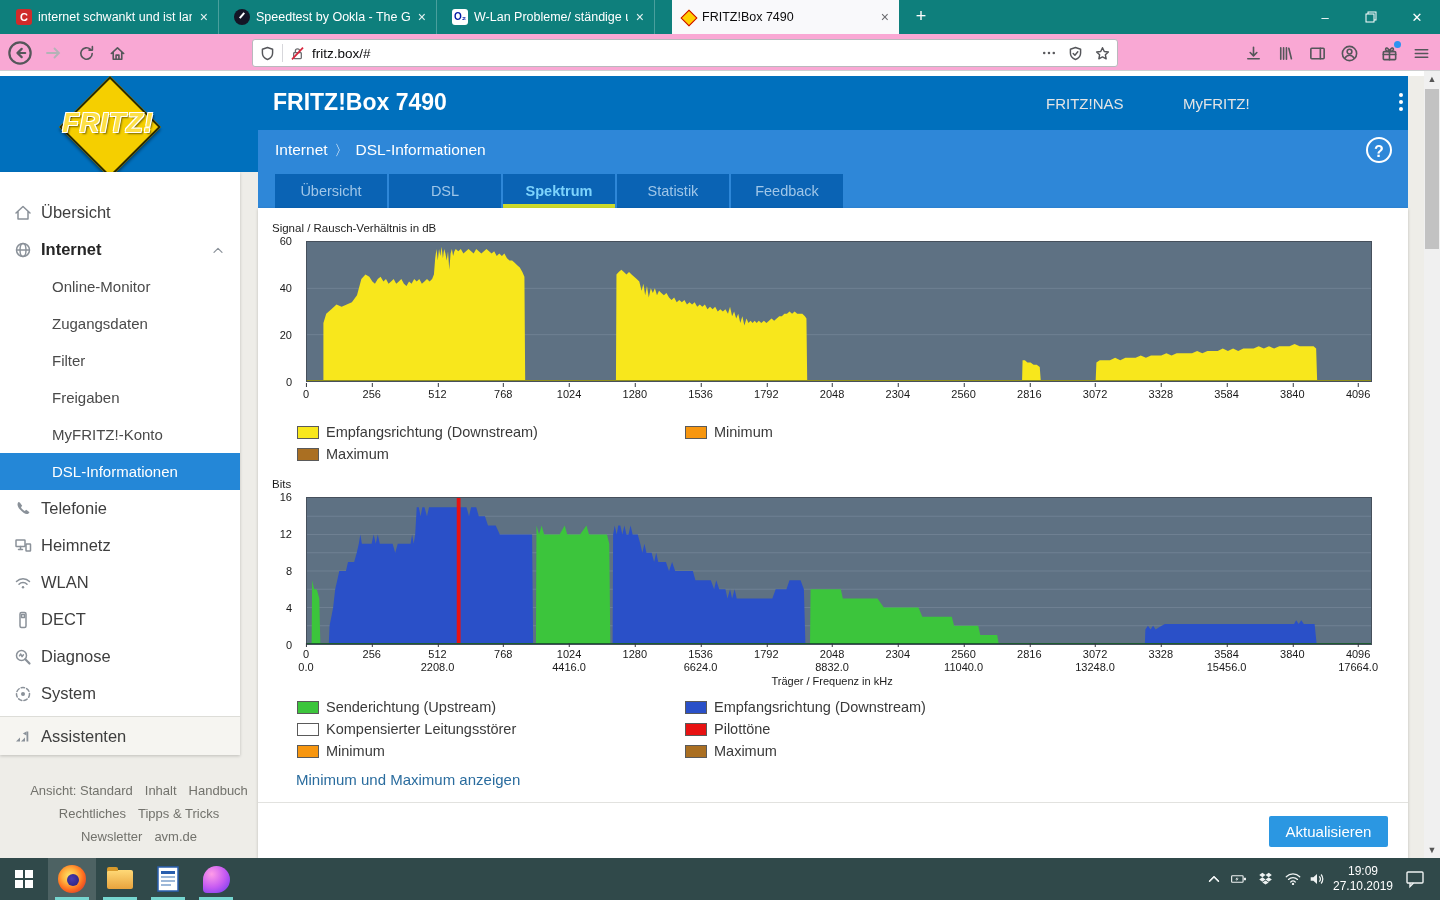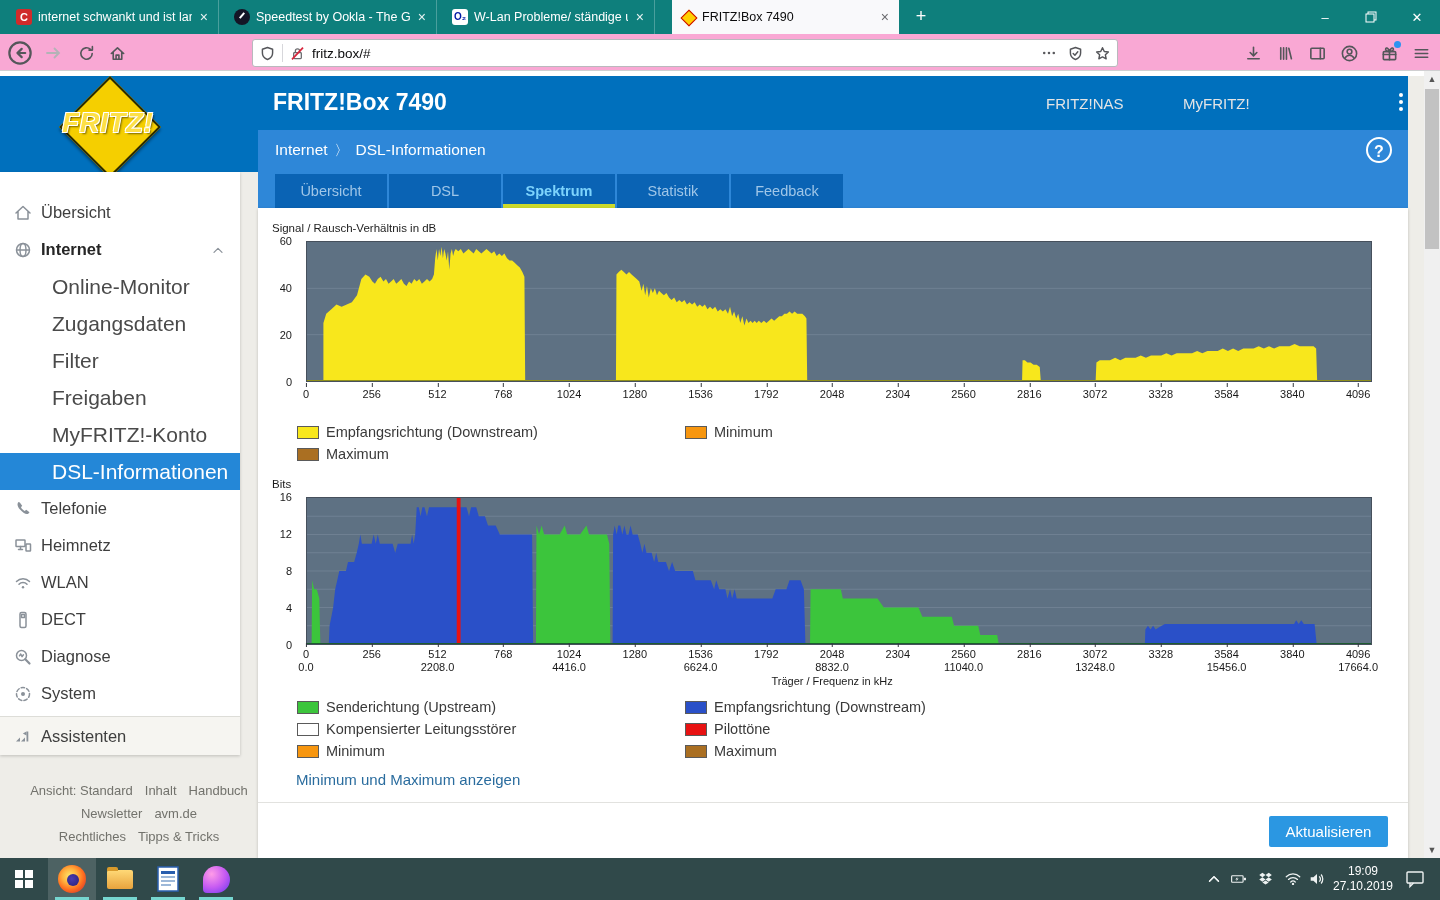--- a/index.html
+++ b/index.html
@@ -59,21 +59,21 @@
     font-size:14.5px;display:flex;align-items:center;justify-content:center;box-sizing:border-box;}
   .ftab.active{color:#7dd3fc;font-weight:bold;}
   .ftab.active::after{content:'';position:absolute;left:0;right:0;bottom:0;height:4px;background:#ccd92b;}
 
   
   .sidebar{position:absolute;left:0;top:101px;width:240px;background:#fff;padding-top:22px;
     box-shadow:0 1px 3px rgba(0,0,0,.2);}
   .sb-item{position:relative;height:37px;display:flex;align-items:center;font-size:16.5px;color:#3e3e3e;}
   .sb-item .sb-ico{position:absolute;left:13px;width:20px;height:20px;}
   .sb-item .lbl{margin-left:41px;}
-  .sb-item.sub .lbl{margin-left:52px;font-size:21px;color:#4a4a4a;}
+  .sb-item.sub .lbl{margin-left:52px;font-size:15px;color:#4a4a4a;}
   .sb-item.bold .lbl{font-weight:bold;color:#262626;}
   .sb-item.active{background:#2487d7;}
   .sb-item.active .lbl{color:#fff;}
   .sb-item .chev{position:absolute;right:14px;width:16px;height:16px;}
   .sb-item.assist{margin-top:4px;border-top:1px solid #ddddd8;background:#f6f5f1;height:38px;}
   .sb-footer{position:absolute;left:0;top:708px;width:240px;color:#72726c;font-size:13px;text-align:center;line-height:23px;padding-left:19px;}
   .sb-footer span{margin:0 6px;}
 
   
   .card{position:absolute;left:258px;top:137px;width:1150px;height:650px;background:#fff;
@@ -387,24 +387,24 @@
           </svg>
         <span class="lbl">Assistenten</span>
       </div>
     </div>
 
     <div class="sb-footer">
       <div>
         <span>Ansicht: Standard</span><span>Inhalt</span><span>Handbuch</span>
       </div>
       <div>
+        <span>Rechtliches</span><span>Tipps &amp; Tricks</span>
+      </div>
+      <div>
         <span>Newsletter</span><span>avm.de</span>
-      </div>
-      <div>
-        <span>Rechtliches</span><span>Tipps &amp; Tricks</span>
       </div>
     </div>
 
     <div class="card">
 
       <div class="chartblock" id="cb1">
         <div class="ctitle">Signal / Rausch-Verhältnis in dB</div>
         <div class="yticks">
             <span style="top: 100%;">0</span>
             <span style="top: 66.6667%;">20</span>

